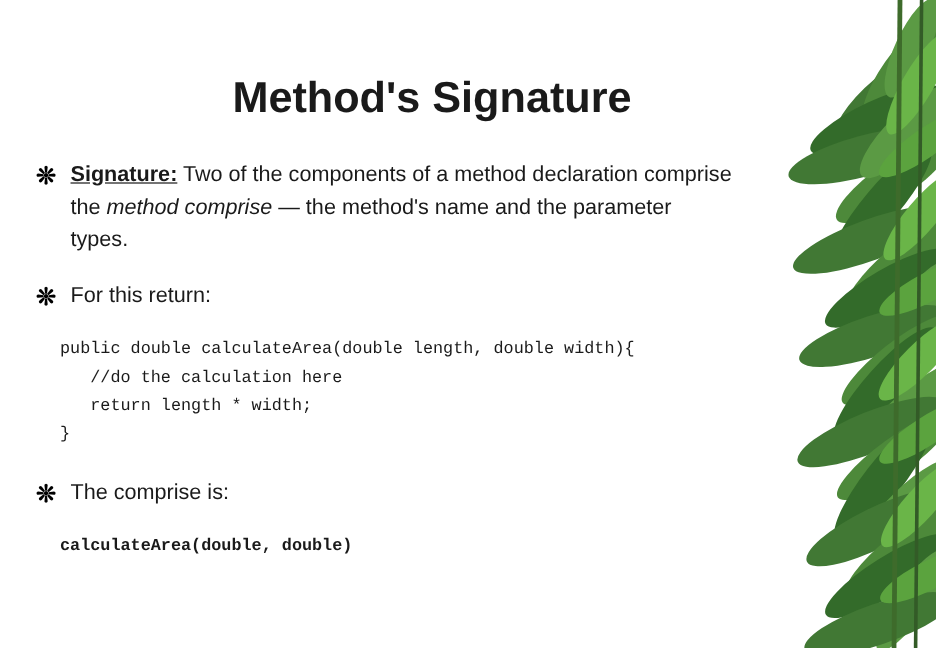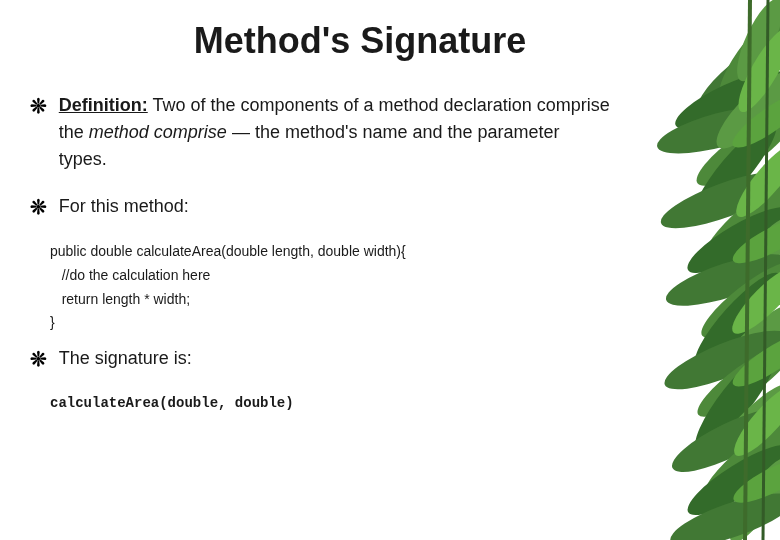--- a/index.html
+++ b/index.html
@@ -43,20 +43,21 @@
       max-width: 640px;
     }
 
     .slide-title {
       font-size: 36px;
       font-weight: bold;
       color: #1a1a1a;
       text-align: center;
       margin-bottom: 30px;
       margin-left: 80px;
+      margin-top: 40px;
     }
 
     .bullet-item {
       display: flex;
       align-items: flex-start;
       margin-bottom: 20px;
     }
 
     .bullet-symbol {
       font-size: 20px;
@@ -76,24 +77,24 @@
     .bold-underline {
       font-weight: bold;
       text-decoration: underline;
     }
 
     .italic {
       font-style: italic;
     }
 
     .code-block {
-      font-family: Liberation Sans, sans-serif;
+      font-family: Liberation Mono, monospace;
       font-size: 14px;
       color: #1a1a1a;
-      margin: 10px 0 10px 20px;
+      margin: 10px 0 22px 20px;
       line-height: 1.7;
       white-space: pre;
     }
 
     .signature-code {
       font-family: 'Courier New', Courier, monospace;
       font-size: 14px;
       color: #1a1a1a;
       margin: 10px 0 10px 20px;
       line-height: 1.7;
@@ -151,39 +152,39 @@
     </svg>
   </div>
 
   <div class="content-area">
 
     <h1 class="slide-title">Method's Signature</h1>
 
     <div class="bullet-item">
       <span class="bullet-symbol">❊</span>
       <span class="bullet-text">
-        <span class="bold-underline">Definition:</span>
+        <span class="bold-underline">Signature:</span>
         <span> Two of the components of a method declaration comprise the </span>
         <span class="italic">method comprise</span>
         <span>—</span>
         <span>the method's name and the parameter types.</span>
       </span>
     </div>
 
     <div class="bullet-item">
       <span class="bullet-symbol">❊</span>
-      <span class="bullet-text">For this method:</span>
+      <span class="bullet-text">For this return:</span>
     </div>
 
     <div class="code-block">public double calculateArea(double length, double width){
    //do the calculation here
    return length * width;
 }</div>
 
     <div class="bullet-item">
       <span class="bullet-symbol">❊</span>
-      <span class="bullet-text">The signature is:</span>
+      <span class="bullet-text">The comprise is:</span>
     </div>
 
     <div class="signature-code">calculateArea(double, double)</div>
   </div>
 
 </div>
 
 </body></html>

